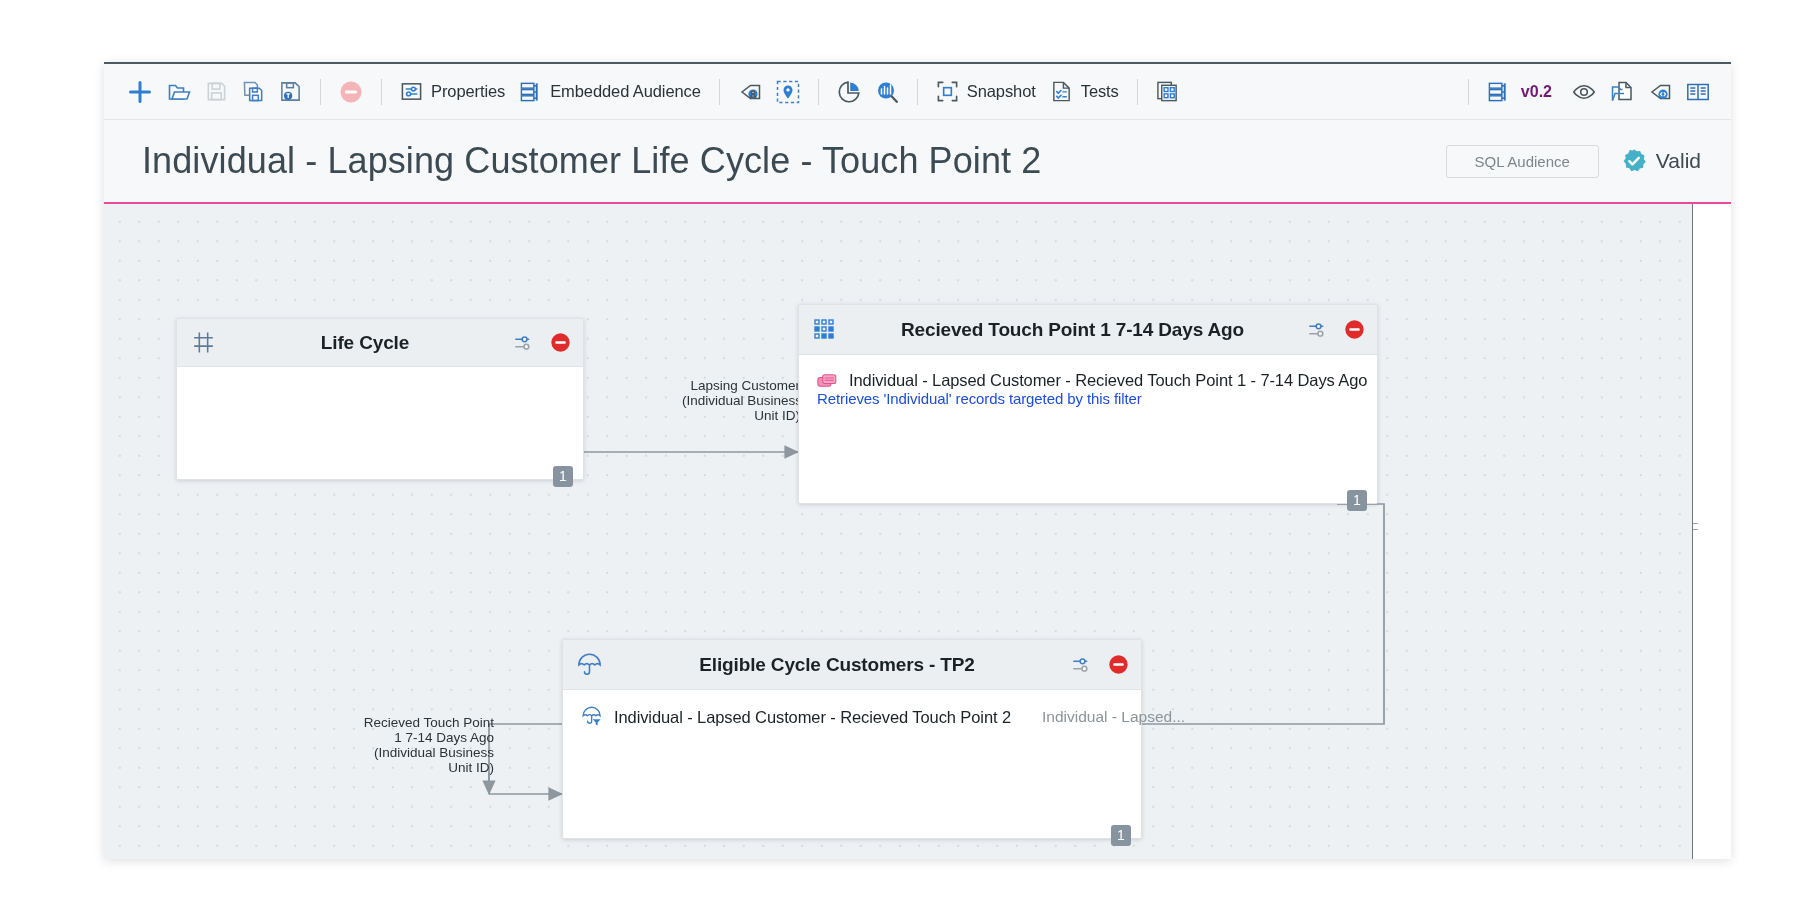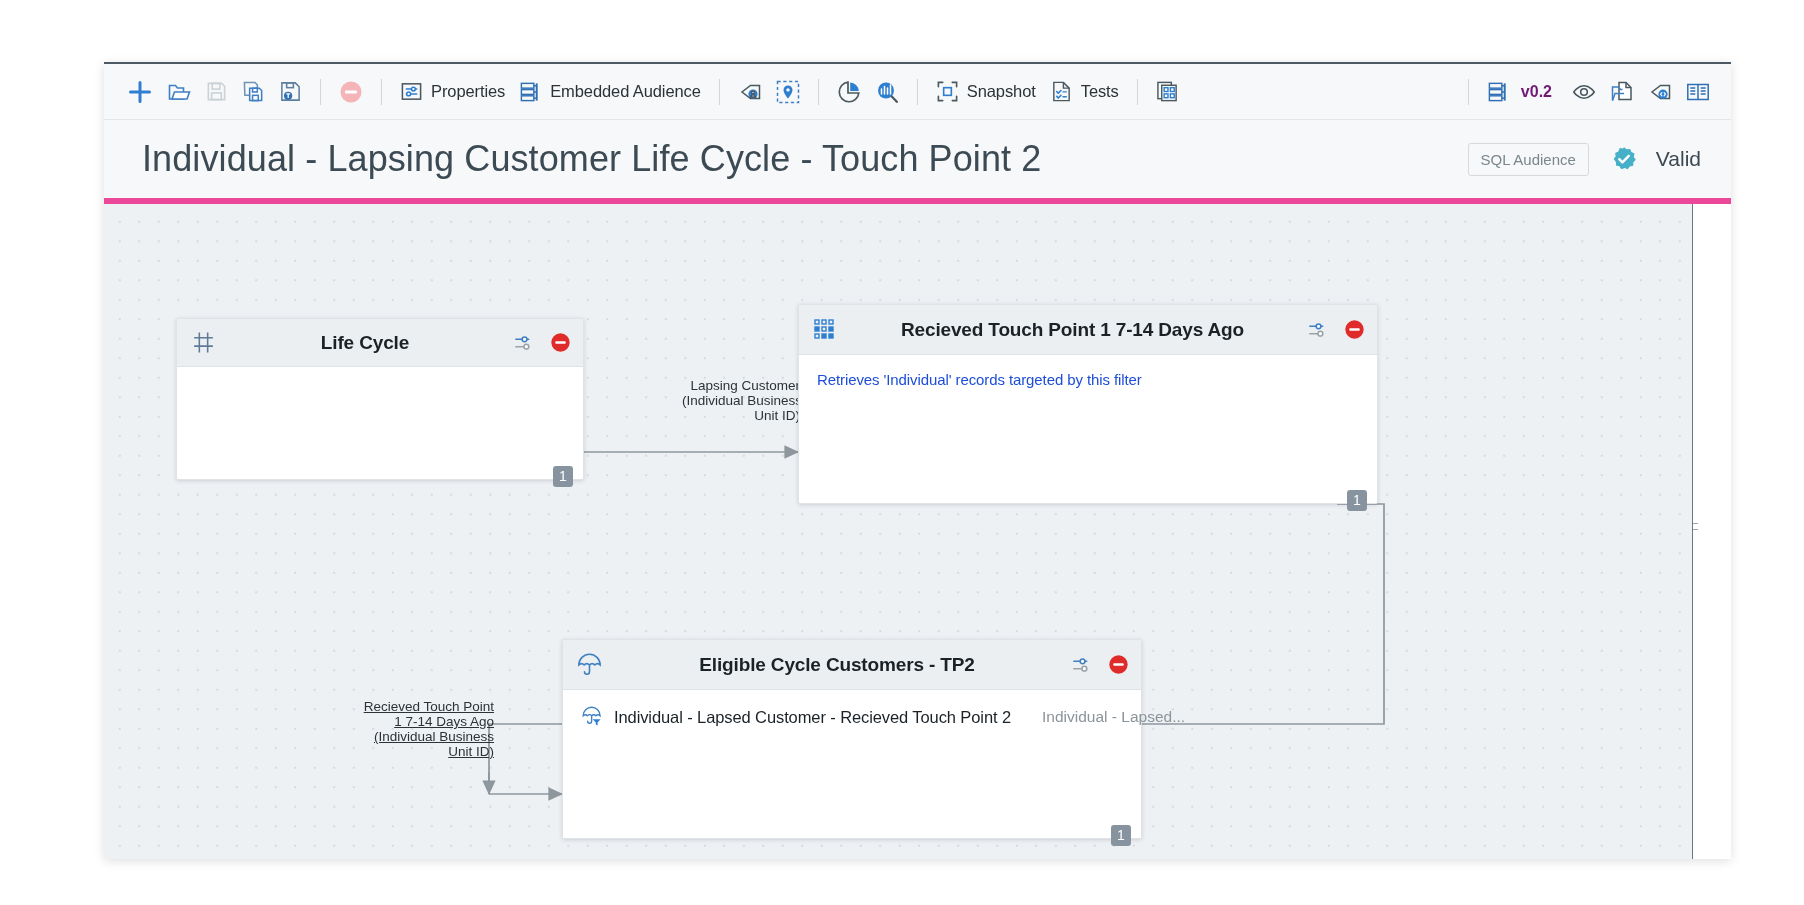--- a/index.html
+++ b/index.html
@@ -59,21 +59,21 @@
     margin-left: 3px;
     margin-right: 6px;
   }
   svg { display: block; }
 
   
   .titlebar {
     position: relative;
     height: 84px;
     background: #f7f8f9;
-    border-bottom: 6px solid #ec4899;
+    border-bottom: 2px solid #ec4899;
     display: flex;
     align-items: center;
     padding: 0 30px 0 38px;
     box-sizing: border-box;
   }
   .page-title {
     font-size: 36px;
     font-weight: 300;
     color: #3c4a53;
     letter-spacing: 0.1px;
@@ -84,24 +84,24 @@
     display: flex;
     align-items: center;
     gap: 22px;
   }
   .sql-chip {
     border: 1px solid #d6dadd;
     border-radius: 3px;
     background: #f7f8f9;
     color: #7b868d;
     font-size: 15px;
-    padding: 7px 12px;
+    padding: 7px 28px;
     white-space: nowrap;
   }
-  .valid-wrap { display: flex; align-items: center; gap: 19px; }
+  .valid-wrap { display: flex; align-items: center; gap: 9px; }
   .valid-text { font-size: 21px; color: #3c4a53; font-weight: 300; }
 
   
   .canvas {
     position: relative;
     height: calc(795px - 56px - 84px);
     background-color: #eef1f4;
     background-image:
       radial-gradient(circle, #d3d9de 1px, rgba(0,0,0,0) 1.2px);
     background-size: 19.5px 19.5px;
@@ -486,21 +486,21 @@
       <path d="M385,568 L385,590" stroke="#8e979e" stroke-width="1.7" fill="none" marker-end="url(#arr)"></path>
       <path d="M385,590 L458,590" stroke="#8e979e" stroke-width="1.7" fill="none" marker-end="url(#arr)"></path>
     </svg>
 
     <div class="edge-label" style="left:578px; top:174px; width:118px;">
       <div>Lapsing Customer</div>
       <div>(Individual Business</div>
       <div>Unit ID)</div>
     </div>
 
-    <div class="edge-label" style="left:250px; top:495px; width:140px;text-decoration:underline;">
+    <div class="edge-label" style="left:250px; top:511px; width:140px;">
       <div>Recieved Touch Point</div>
       <div>1 7-14 Days Ago</div>
       <div>(Individual Business</div>
       <div>Unit ID)</div>
     </div>
 
     <div class="node" style="left:72px; top:114px; width:408px; height:162px;">
       <div class="node-head" style="height:48px;">
         <span class="node-head-icon">
           <svg width="25" height="25" viewBox="0 0 24 24" fill="none" stroke="#5f7a99" stroke-width="1.5">
@@ -557,20 +557,30 @@
           </span>
           <span>
             <svg width="21" height="21" viewBox="0 0 24 24">
                 <circle cx="12" cy="12" r="10.5" fill="#e02b2b"></circle>
                 <rect x="6" y="10.6" width="12" height="2.8" rx="1.2" fill="#ffffff"></rect>
               </svg>
           </span>
         </span>
       </div>
       <div class="node-body" style="height:149px;">
+        <div class="node-row">
+          <span>
+            <svg width="21" height="17" viewBox="0 0 24 18" fill="none">
+              <rect x="1" y="5.5" width="15" height="10" rx="2.4" fill="#f58fb8" stroke="#e0558e" stroke-width="1.2"></rect>
+              <rect x="6.5" y="2.5" width="15" height="10" rx="2.4" fill="#f9a6c6" stroke="#e0558e" stroke-width="1.2"></rect>
+              <path d="M8.8 6.2h10.5M8.8 8.8h10.5" stroke="#e0558e" stroke-width="1.1"></path>
+            </svg>
+          </span>
+          <span class="node-row-label">Individual - Lapsed Customer - Recieved Touch Point 1 - 7-14 Days Ago</span>
+        </div>
         <div class="node-sub">Retrieves 'Individual' records targeted by this filter</div>
         <div class="node-badge">1</div>
       </div>
     </div>
 
     <div class="node" style="left:458px; top:435px; width:580px; height:200px;">
       <div class="node-head" style="height:50px;">
         <span class="node-head-icon">
           <svg width="25" height="25" viewBox="0 0 24 24" fill="none" stroke="#3f7fc4" stroke-width="1.5" stroke-linecap="round">
             <path d="M1.8 12.4a10.2 10.2 0 0 1 20.4 0c-1.6-1.6-3.4-1.6-5.1 0-1.7-1.6-3.4-1.6-5.1 0-1.7-1.6-3.5-1.6-5.1 0-1.7-1.6-3.5-1.6-5.1 0z"></path>

